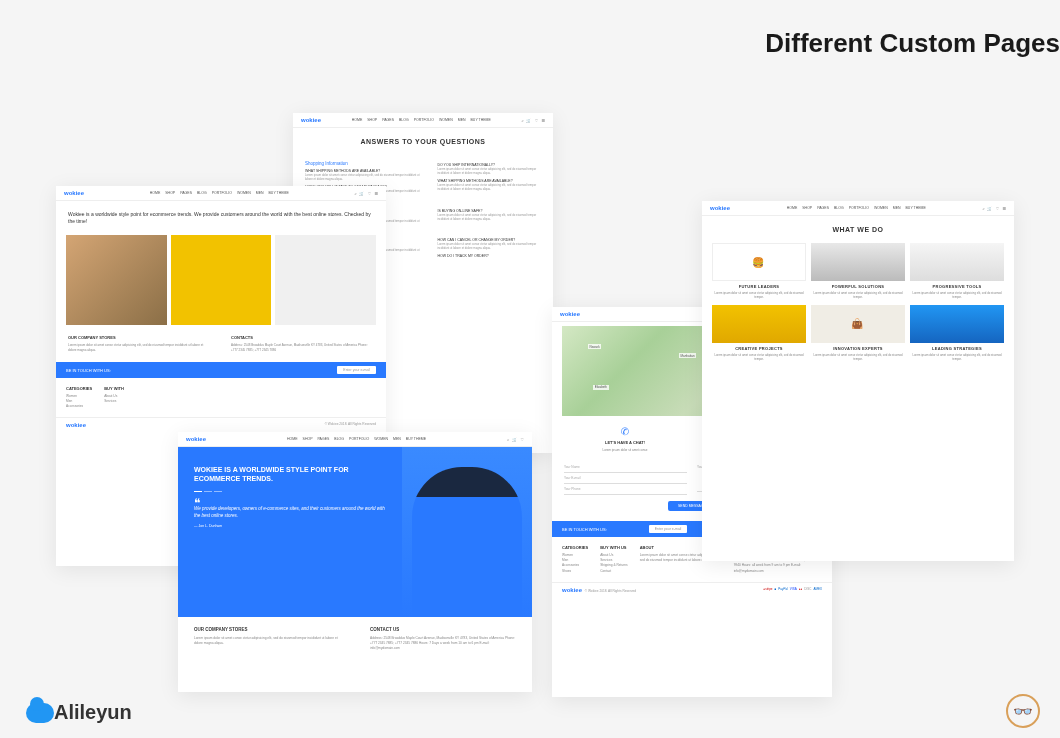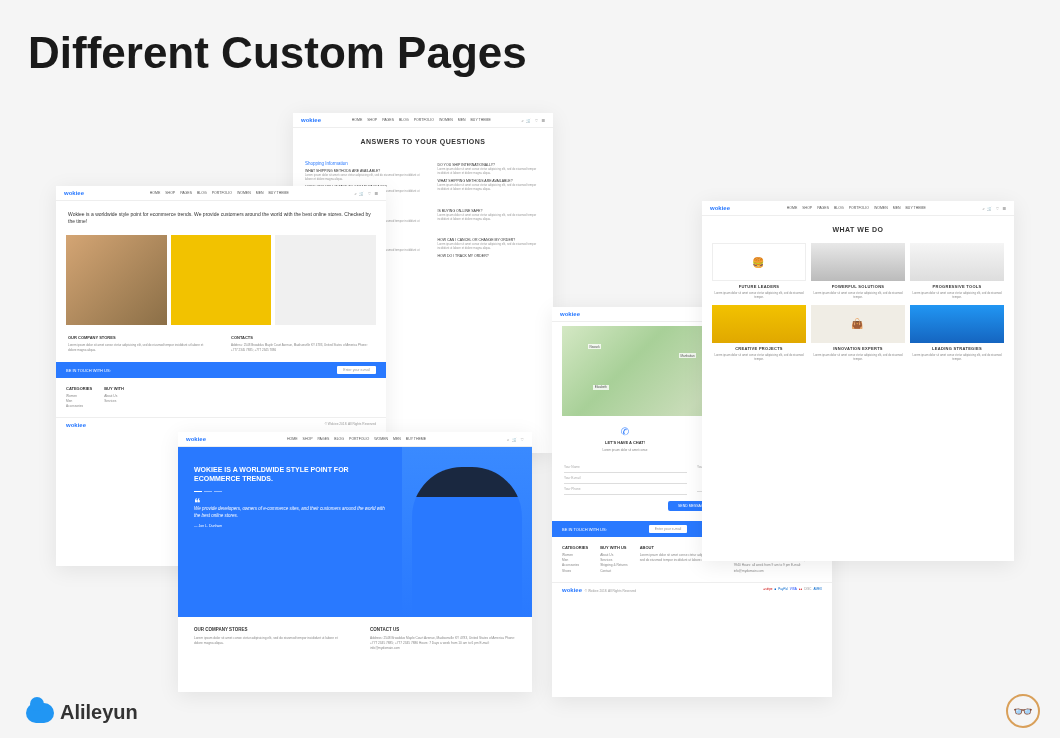--- a/index.html
+++ b/index.html
@@ -5,22 +5,22 @@
 * { margin: 0; padding: 0; box-sizing: border-box; }
 body {
   width: 1060px;
   height: 738px;
   background: #f5f5f5;
   font-family: -apple-system, BlinkMacSystemFont, "Segoe UI", Arial, sans-serif;
   position: relative;
   overflow: hidden;
 }
 .main-title {
-  text-align: left;
-  font-size: 44px;
+  text-align: right;
+  font-size: 26px;
   font-weight: 600;
   color: #1a1a1a;
   padding-top: 28px;
   padding-left: 28px;
 }
 .page-card {
   position: absolute;
   background: #fff;
   box-shadow: 0 4px 20px rgba(0,0,0,0.08);
   font-size: 4px;
@@ -185,21 +185,21 @@
 #card-contact .contact-icon { color: #2979ff; font-size: 10px; }
 #card-contact .contact-box h5 { font-size: 4px; font-weight: 600; margin: 3px 0; }
 #card-contact .contact-box p { font-size: 3px; color: #888; line-height: 1.4; }
 #card-contact .form { padding: 4px 12px; }
 #card-contact .form-row { border-bottom: 1px solid #ddd; padding: 3px 0; font-size: 3.2px; color: #aaa; }
 #card-contact .send-btn { background: #2979ff; color: #fff; padding: 3px 10px; font-size: 3.5px; margin: 6px auto; display: block; width: fit-content; border-radius: 2px; }
 
 
 .wm-left {
   position: absolute; left: 26px; bottom: 14px;
-  display: flex; align-items: center; gap: 6px;
+  display: flex; align-items: center; gap: 0;
   font-size: 20px; font-weight: 600; color: #333;
 }
 .wm-left .cloud {
   width: 28px; height: 20px; background: #2196f3; border-radius: 12px;
   position: relative;
 }
 .wm-left .cloud::before {
   content: ''; position: absolute; width: 14px; height: 14px;
   background: #2196f3; border-radius: 50%; top: -6px; left: 4px;
 }

